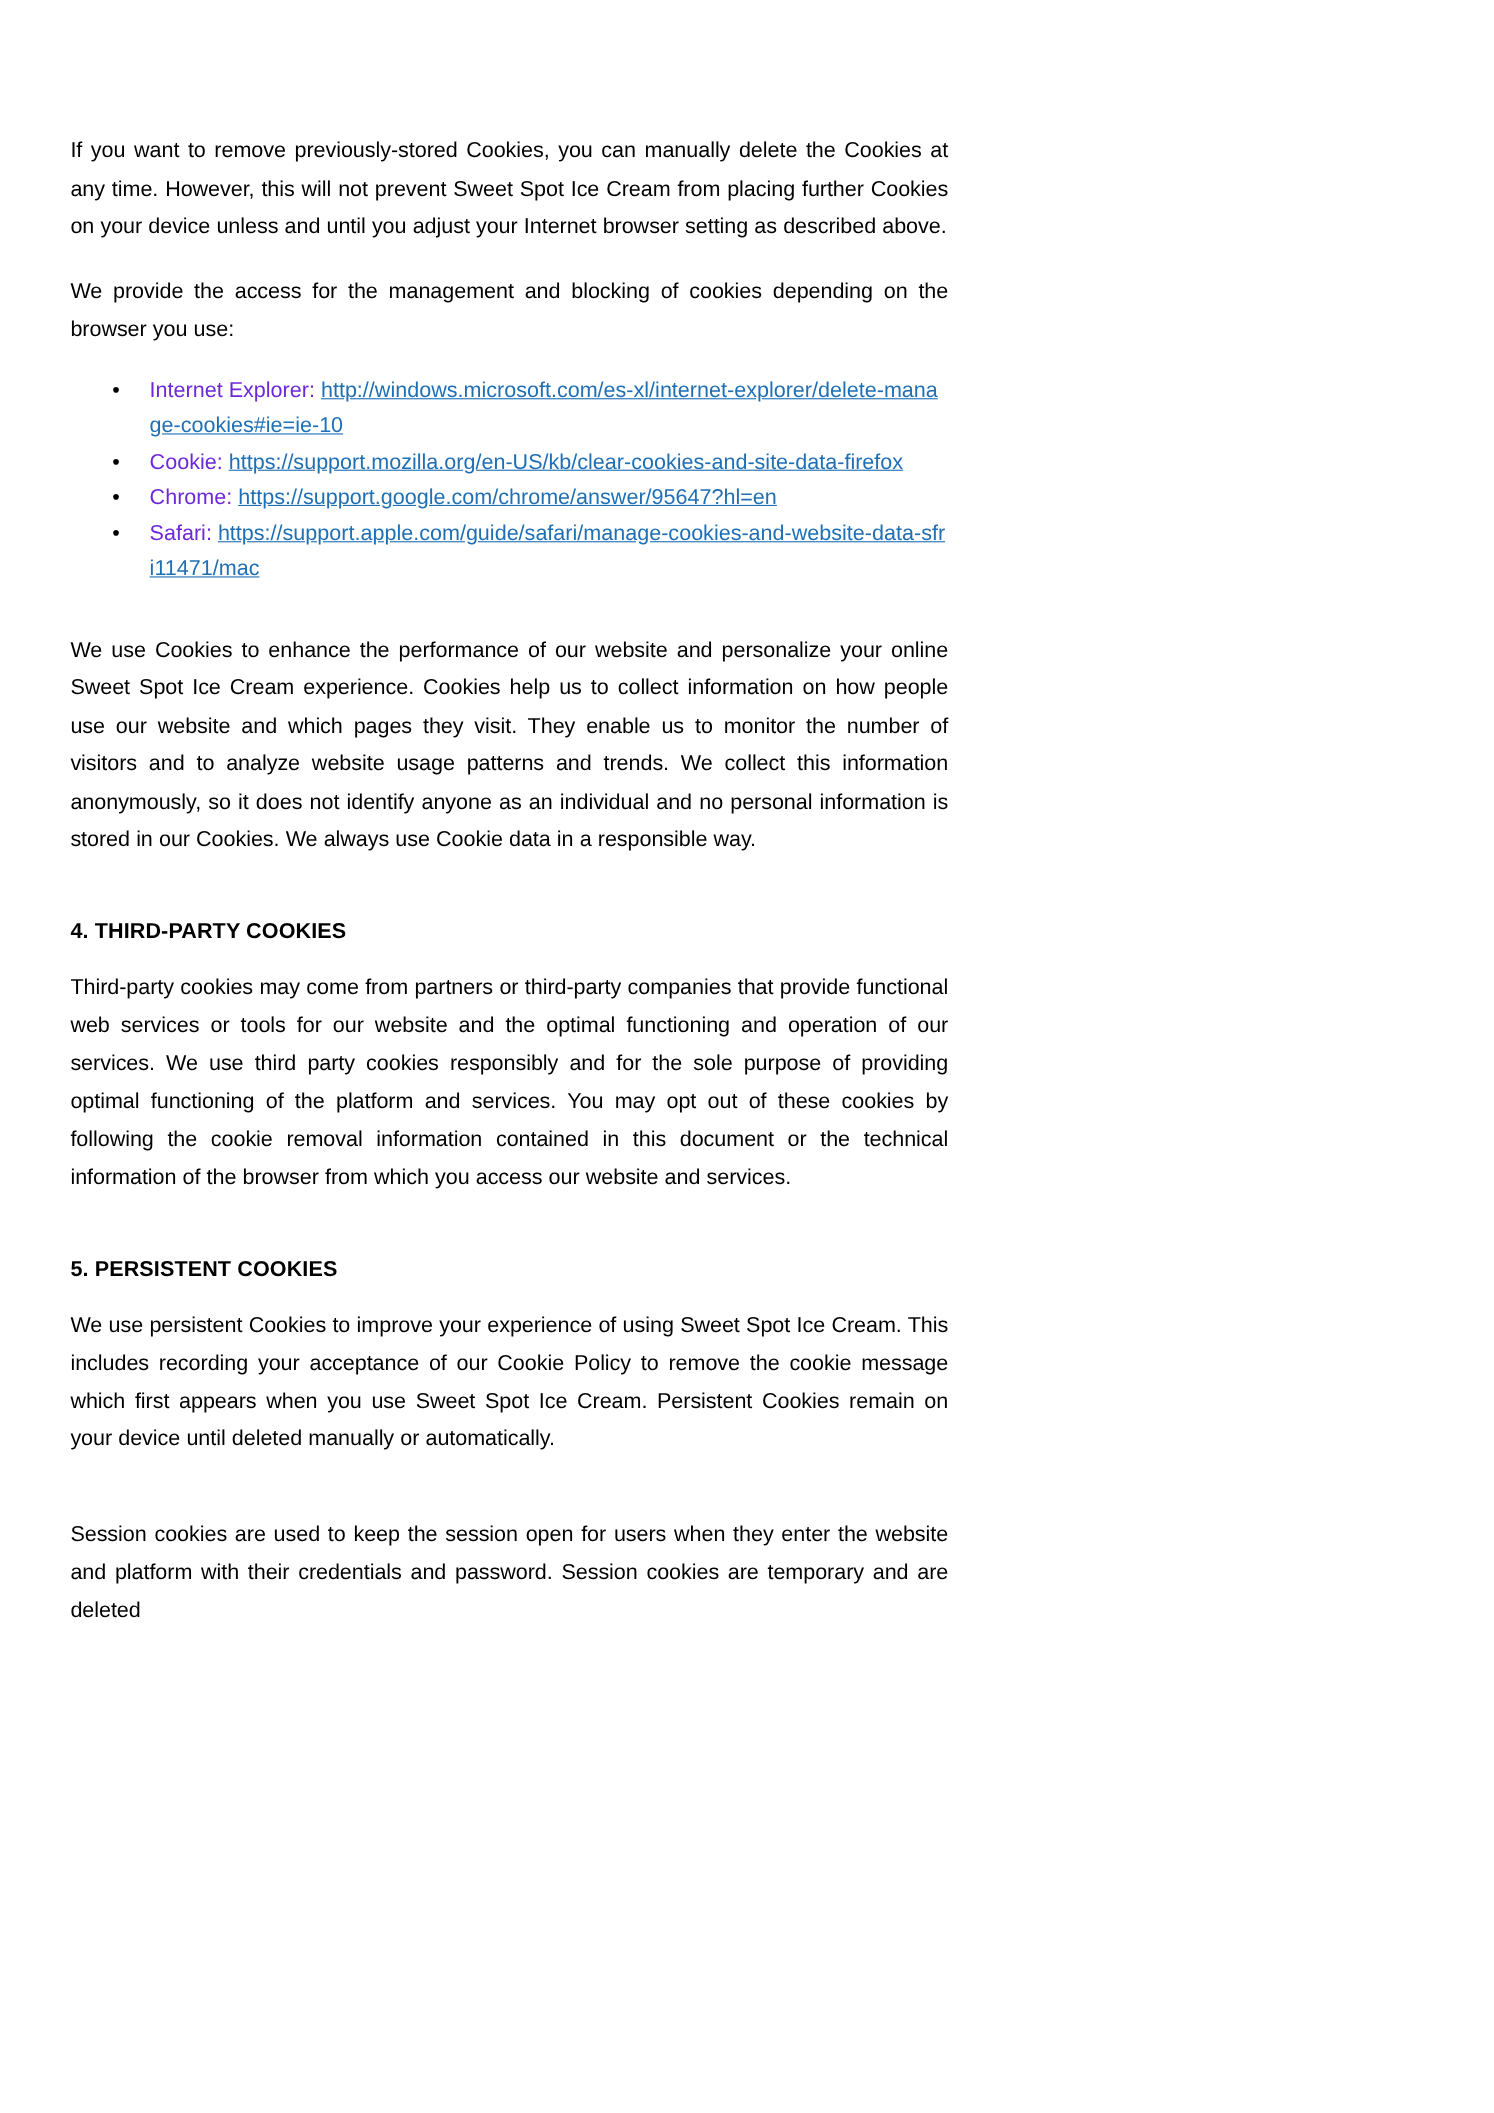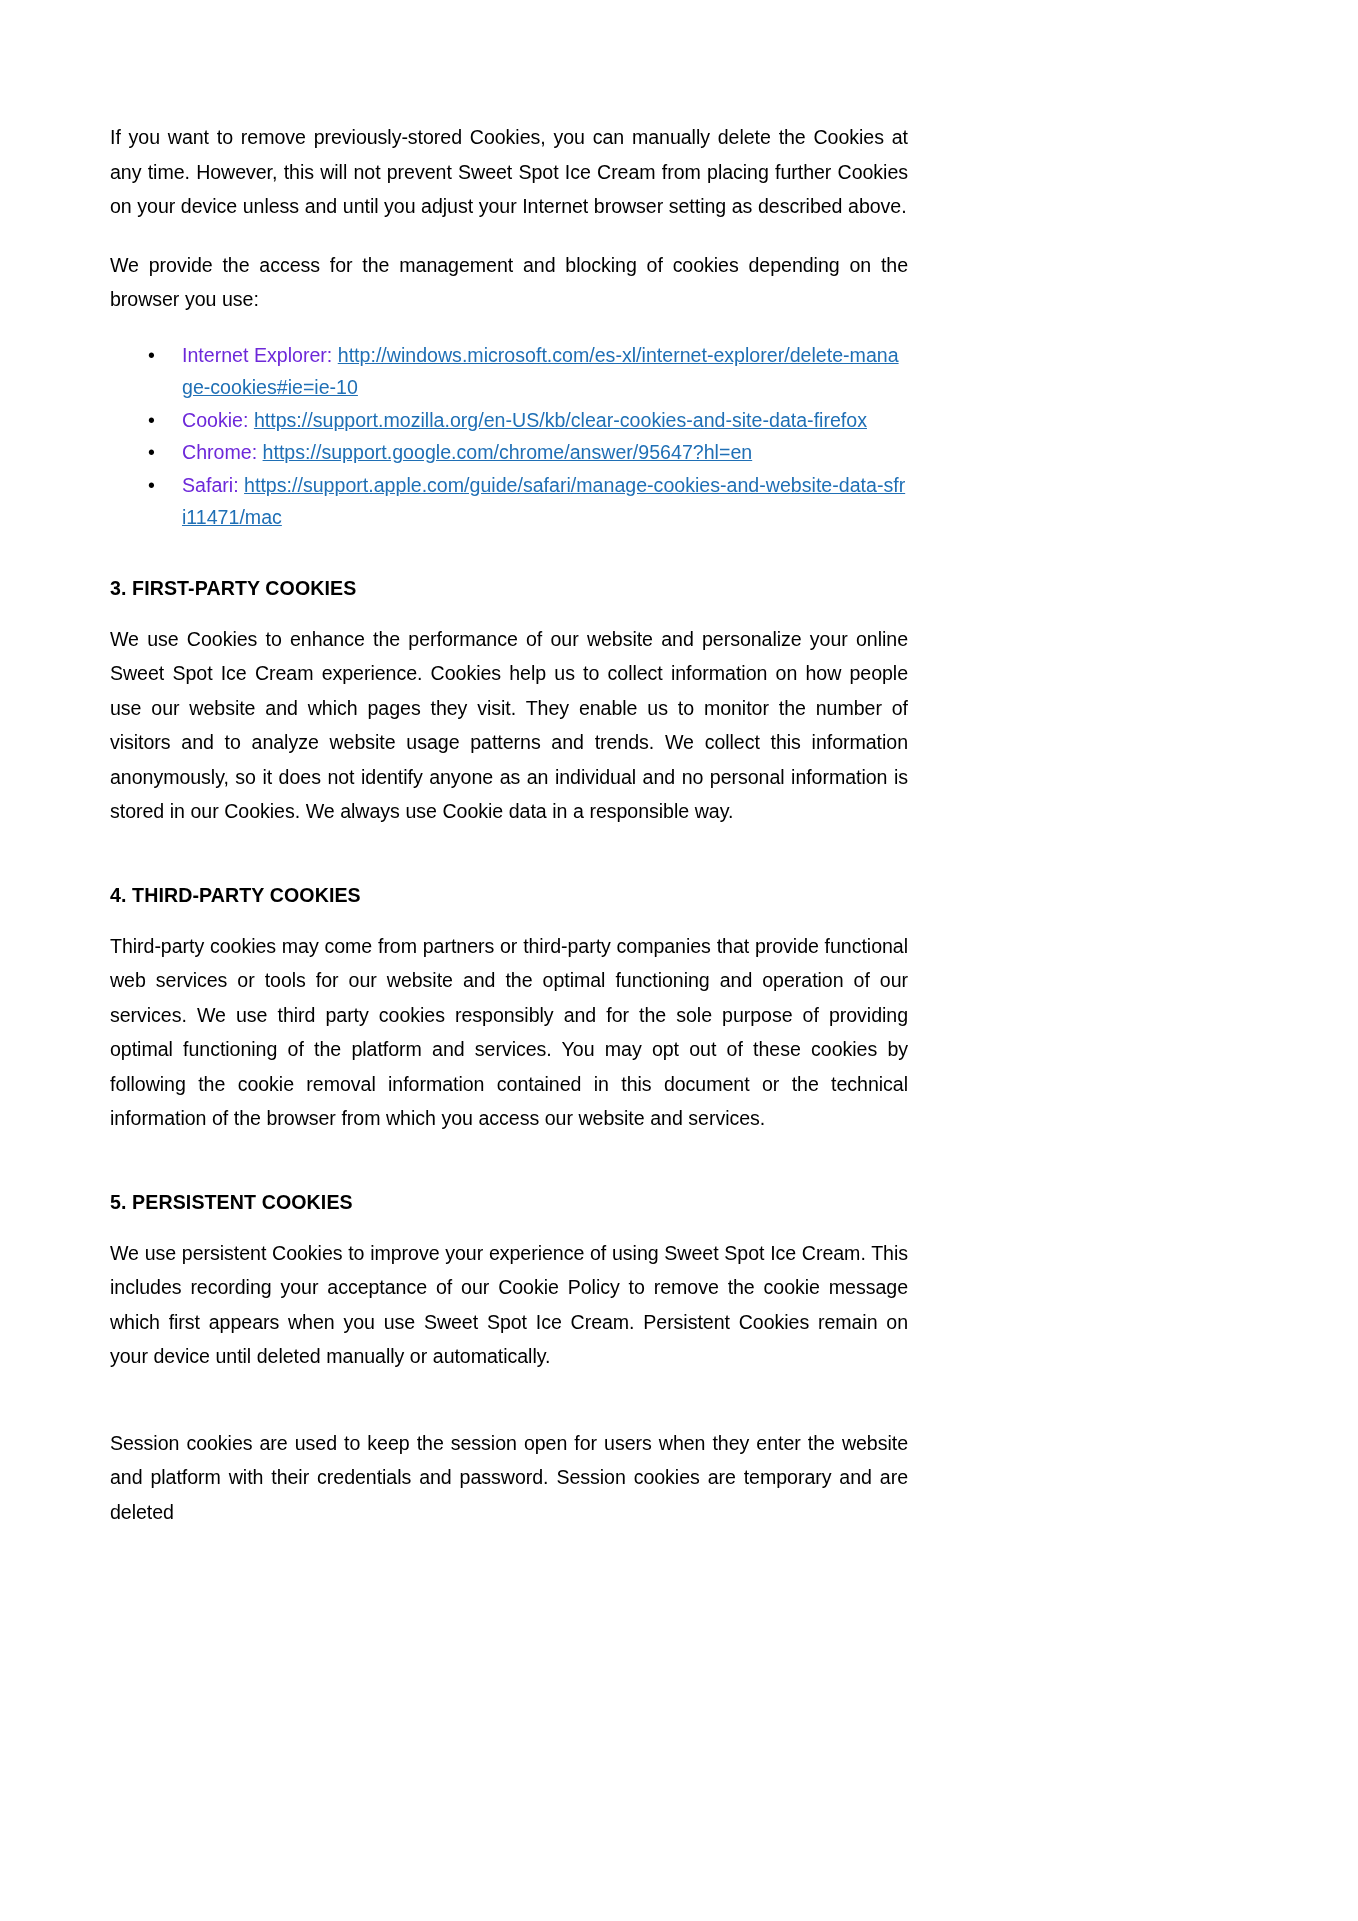--- a/index.html
+++ b/index.html
@@ -10,21 +10,21 @@
   body {
     font-family: "Liberation Sans", sans-serif;
     color: #000000;
   }
   .page {
     position: relative;
     width: 1358px;
     height: 1921px;
     background: #ffffff;
     box-sizing: border-box;
-    padding: 120px 160px 0 110px;
+    padding: 120px 160px 0 64px;
     overflow: hidden;
   }
   .doc {
     width: 798px;
   }
   p.body-text {
     font-size: 19.6px;
     line-height: 34.5px;
     text-align: justify;
     margin: 0 0 22px 0;
@@ -90,21 +90,20 @@
       <li>
         <span class="bullet-dot">•</span><span class="label-text">Chrome: </span><a class="ext-link" href="#">https://support.google.com/chrome/answer/95647?hl=en</a>
       </li>
       <li>
         <span class="bullet-dot">•</span><span class="label-text">Safari: </span><a class="ext-link" href="#">https://support.apple.com/guide/safari/manage-cookies-and-website-data-sfri11471/mac</a>
       </li>
     </ul>
 
     <div class="spacer-lg"></div>
 
-    <h2 class="section-heading">3. FIRST-PARTY COOKIES</h2>
     <p class="body-text">We use Cookies to enhance the performance of our website and personalize your online Sweet Spot Ice Cream experience.  Cookies help us to collect information on how people use our website and which pages they visit. They enable us to monitor the number of visitors and to analyze website usage patterns and trends. We collect this information anonymously, so it does not identify anyone as an individual and no personal information is stored in our Cookies. We always use Cookie data in a responsible way.</p>
 
     <div class="spacer-md"></div>
 
     <h2 class="section-heading">4. THIRD-PARTY COOKIES</h2>
     <p class="body-text">Third-party cookies may come from partners or third-party companies that provide functional web services or tools for our website and the optimal functioning and operation of our services. We use third party cookies responsibly and for the sole purpose of providing optimal functioning of the platform and services. You may opt out of these cookies by following the cookie removal information contained in this document or the technical information of the browser from which you access our website and services.</p>
 
     <div class="spacer-md"></div>
 
     <h2 class="section-heading">5. PERSISTENT COOKIES</h2>

